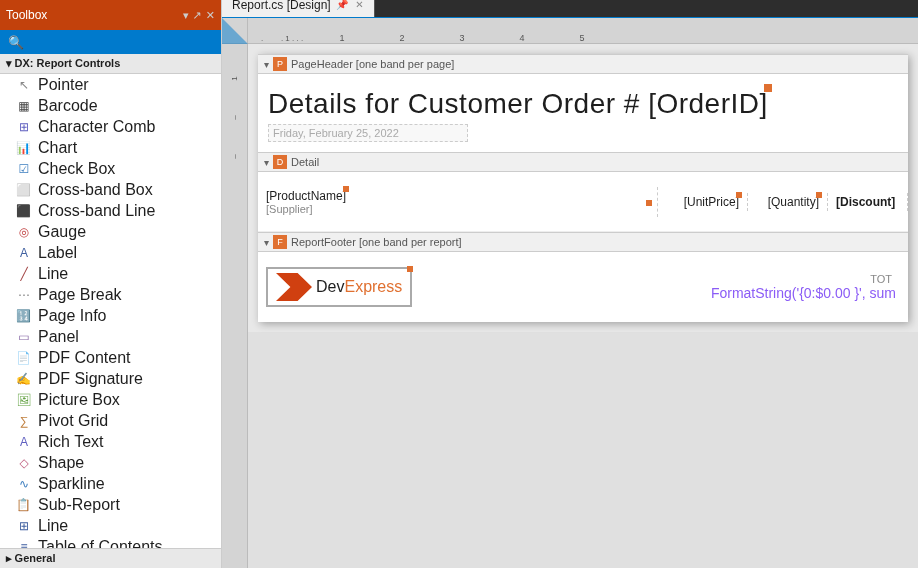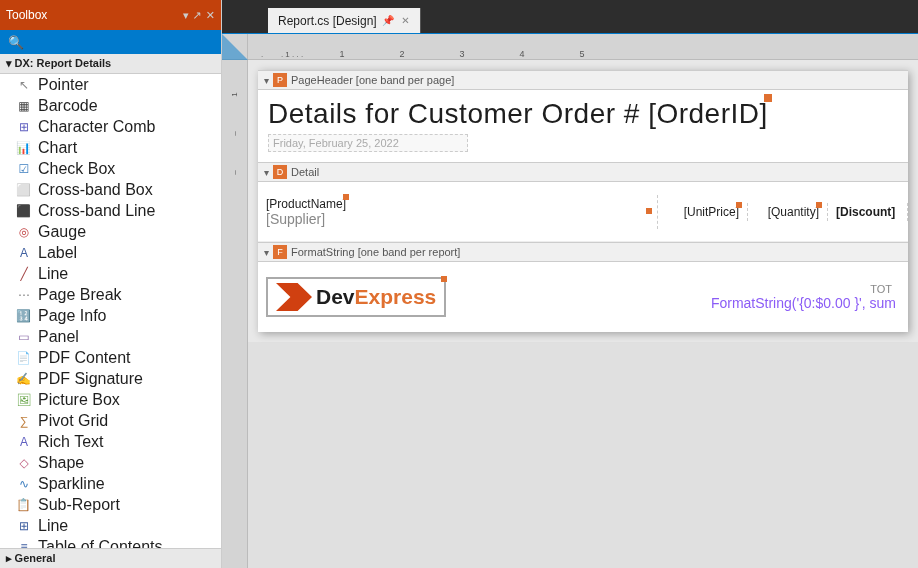--- a/index.html
+++ b/index.html
@@ -113,23 +113,22 @@
       flex: 1;
       display: flex;
       flex-direction: column;
       height: 568px;
       overflow: hidden;
     }
     #tab-bar {
       background: #2d2d2d;
       display: flex;
       align-items: flex-end;
-      height: 34px;
+      height: 18px;
       border-bottom: 1px solid #007acc;
-      padding-left: 46px;
     }
     .tab-item {
       background: #3e3e3e;
       color: #ccc;
       padding: 4px 10px;
       font-size: 12px;
       border-right: 1px solid #555;
       cursor: pointer;
       display: flex;
       align-items: center;
@@ -231,21 +230,21 @@
       color: #fff;
       text-align: center;
       line-height: 14px;
     }
     .band-collapse-arrow {
       color: #666;
       font-size: 10px;
     }
 
     .page-header-content {
-      padding: 8px 10px 10px;
+      padding: 14px 10px 10px;
       background: #fff;
       position: relative;
     }
     .report-title {
       font-size: 28px;
       font-weight: normal;
       color: #1e1e1e;
       letter-spacing: 0.5px;
       position: relative;
       display: inline-block;
@@ -310,21 +309,21 @@
       position: relative;
     }
     .field-tag .corner-handle {
       position: absolute;
       width: 6px; height: 6px;
       background: #e07030;
       top: -3px; right: -3px;
     }
     .supplier-tag {
       color: #888;
-      font-size: 14px;
+      font-size: 11px;
       display: block;
       position: relative;
     }
     .supplier-tag .corner-handle {
       position: absolute;
       width: 6px; height: 6px;
       background: #e07030;
       top: -3px; right: -3px;
     }
 
@@ -343,22 +342,22 @@
       padding: 4px 8px;
       position: relative;
     }
     .logo-icon {
       width: 36px; height: 28px;
       background: #d04010;
       clip-path: polygon(0 0, 60% 0, 100% 50%, 60% 100%, 0 100%, 40% 50%);
       margin-right: 4px;
     }
     .logo-text {
-      font-size: 21px;
-      font-weight: bold;
+      font-size: 16px;
+      font-weight: normal;
       color: #1e1e1e;
     }
     .logo-text span { color: #e07030; }
     .logo-handle {
       position: absolute;
       width: 6px; height: 6px;
       background: #e07030;
       top: -3px; right: -3px;
     }
     .total-formula {
@@ -390,21 +389,21 @@
     <div id="toolbox-titlebar-icons">
       <span>▾</span>
       <span>↗</span>
       <span>✕</span>
     </div>
   </div>
   <div id="search-toolbox-bar">
     <span id="search-icon-btn">🔍</span>
   </div>
   <div id="toolbox-section-header">
-    <span>▾ DX: Report Details</span>
+    <span>▾ DX: Report Controls</span>
   </div>
   <div id="toolbox-items">
 
   <div class="toolbox-item">
         <span class="toolbox-item-icon" style="color: rgb(136, 136, 136);">↖</span>
         <span class="toolbox-item-label">Pointer</span>
       </div>
       <div class="toolbox-item">
         <span class="toolbox-item-icon" style="color: rgb(68, 68, 68);">▦</span>
         <span class="toolbox-item-label">Barcode</span>
@@ -588,21 +587,21 @@
               <span class="field-tag">
                 <span>[Discount]</span>
               </span>
             </div>
           </div>
         </div>
 
         <div class="band-header">
           <span class="band-collapse-arrow">▾</span>
           <span class="band-header-icon">F</span>
-          <span>FormatString [one band per report]</span>
+          <span>ReportFooter [one band per report]</span>
         </div>
         <div class="report-footer">
           <div class="devexpress-logo">
             <div class="logo-icon"></div>
             <span class="logo-text">Dev<span>Express</span></span>
             <span class="logo-handle"></span>
           </div>
           <div class="footer-right">
             <div class="tot-label">TOT</div>
             <div class="total-formula">FormatString('{0:$0.00 }', sum</div>

